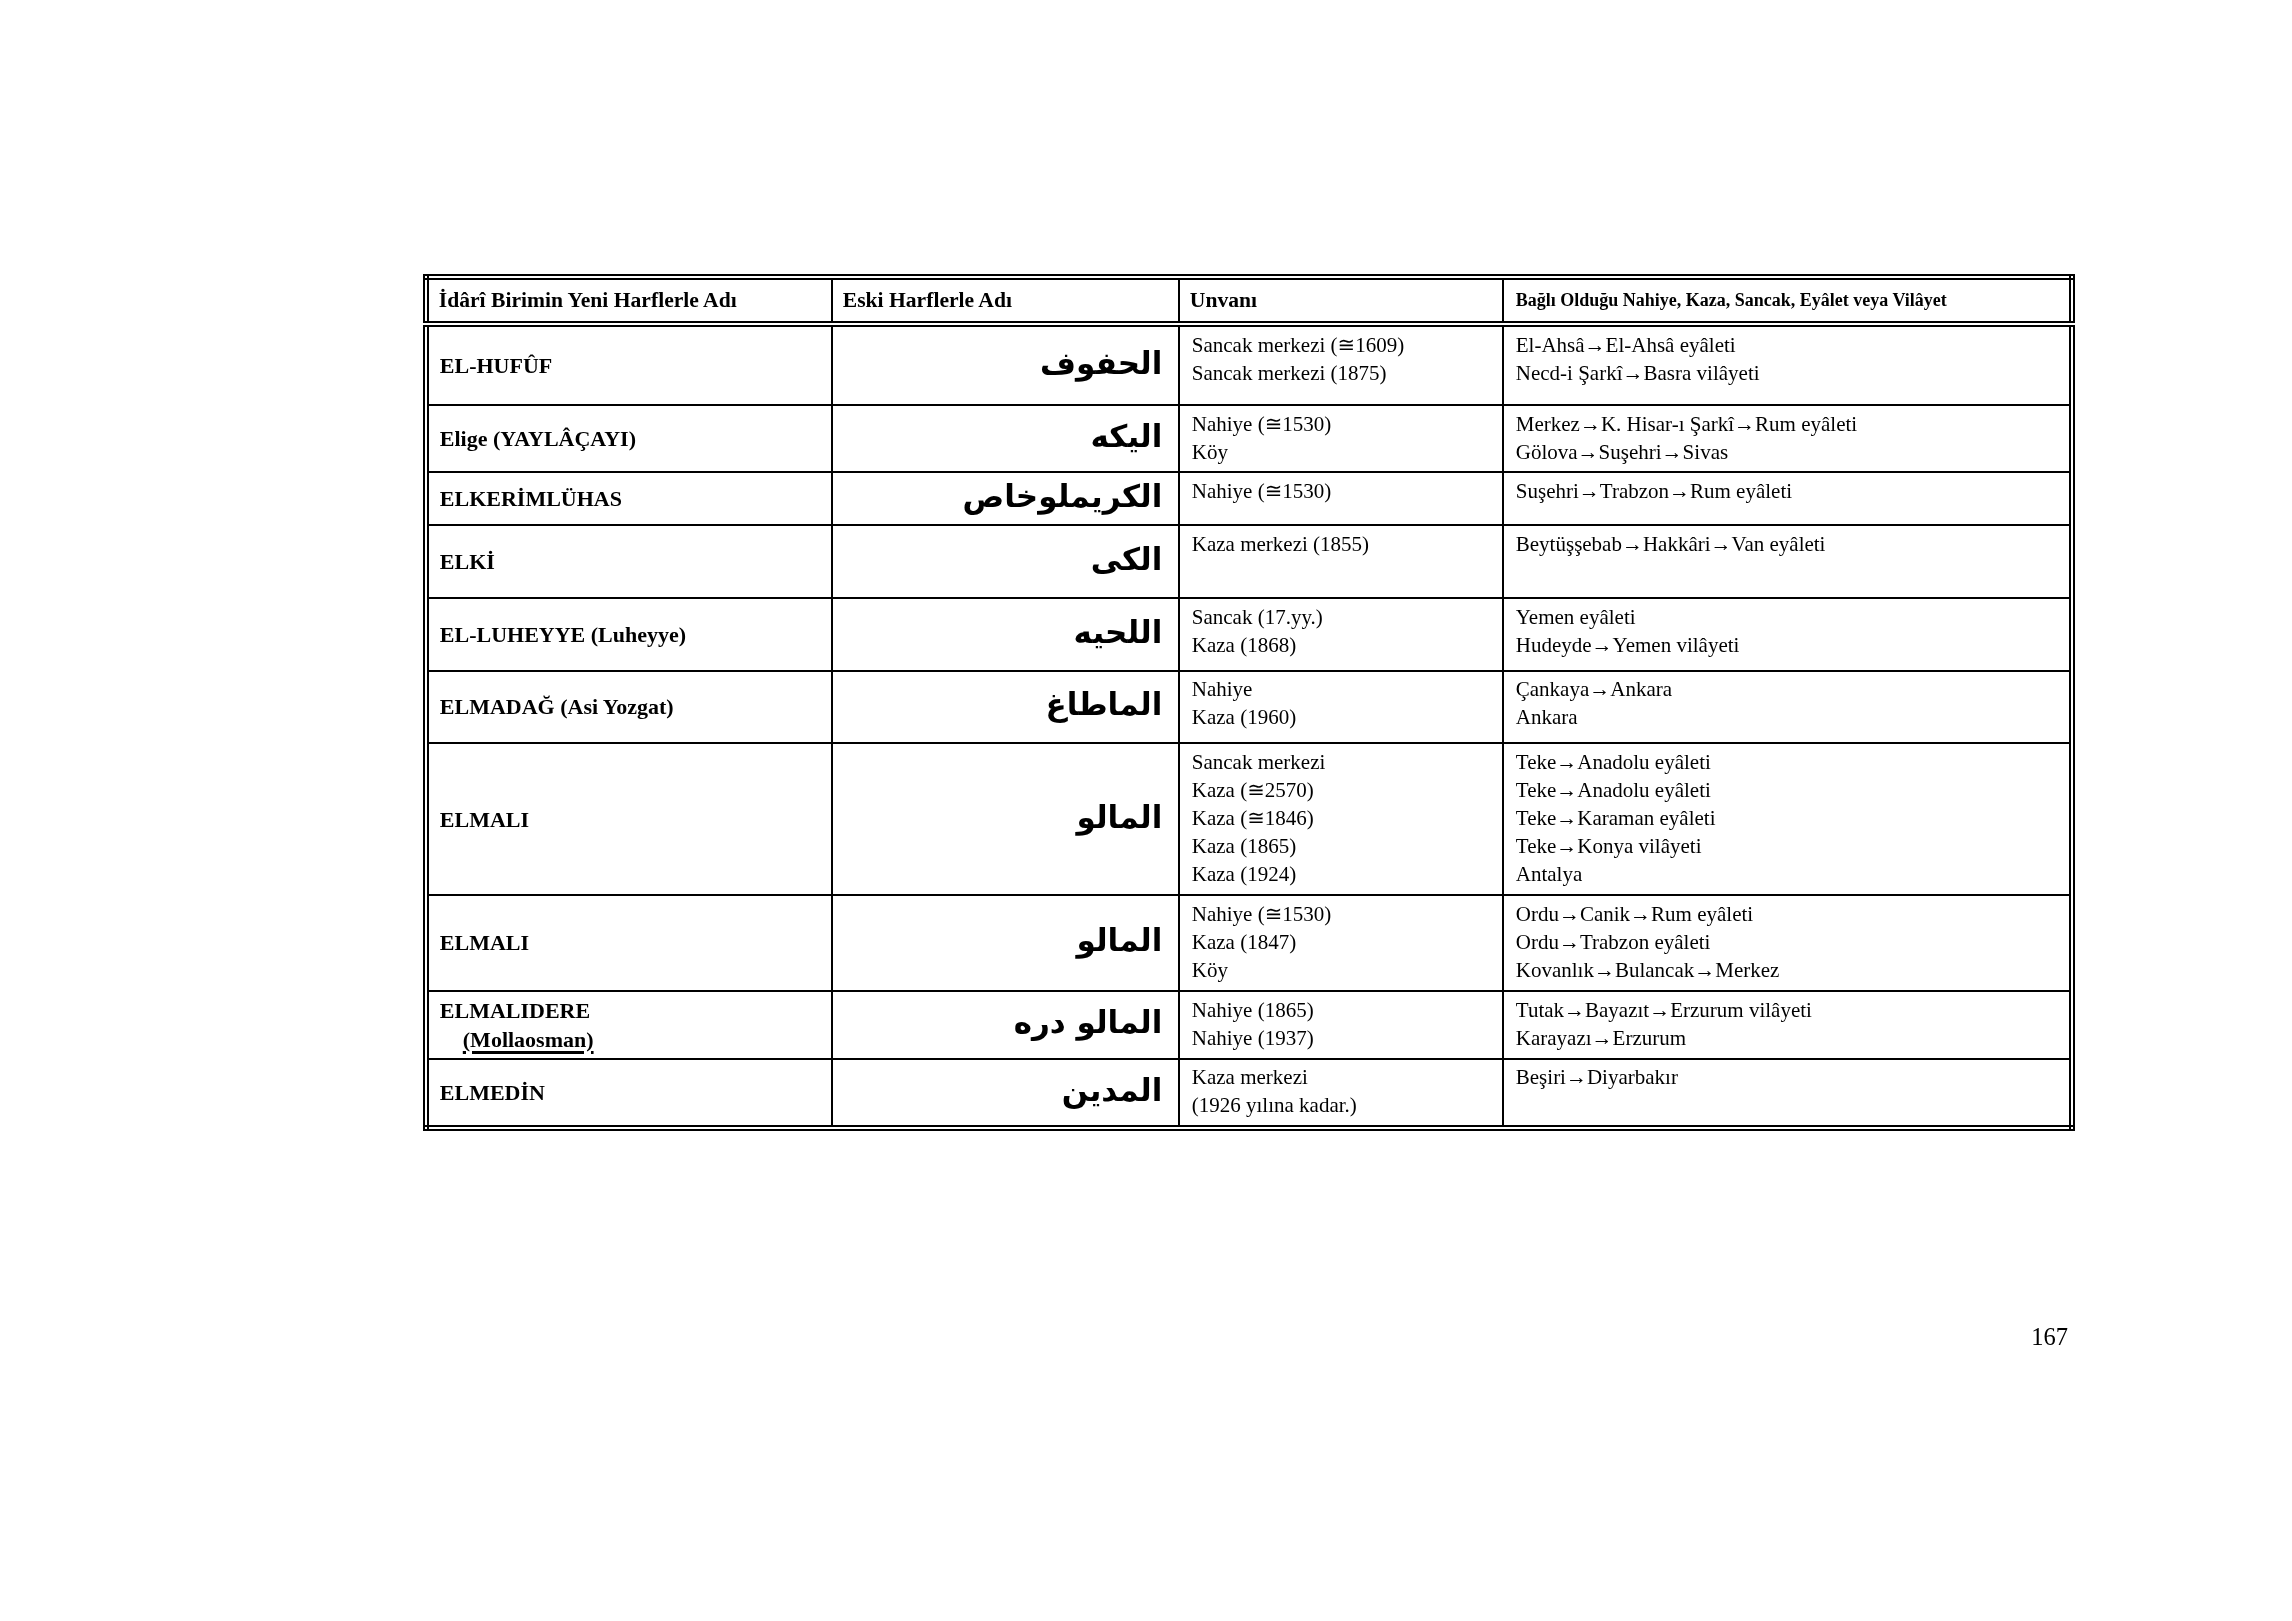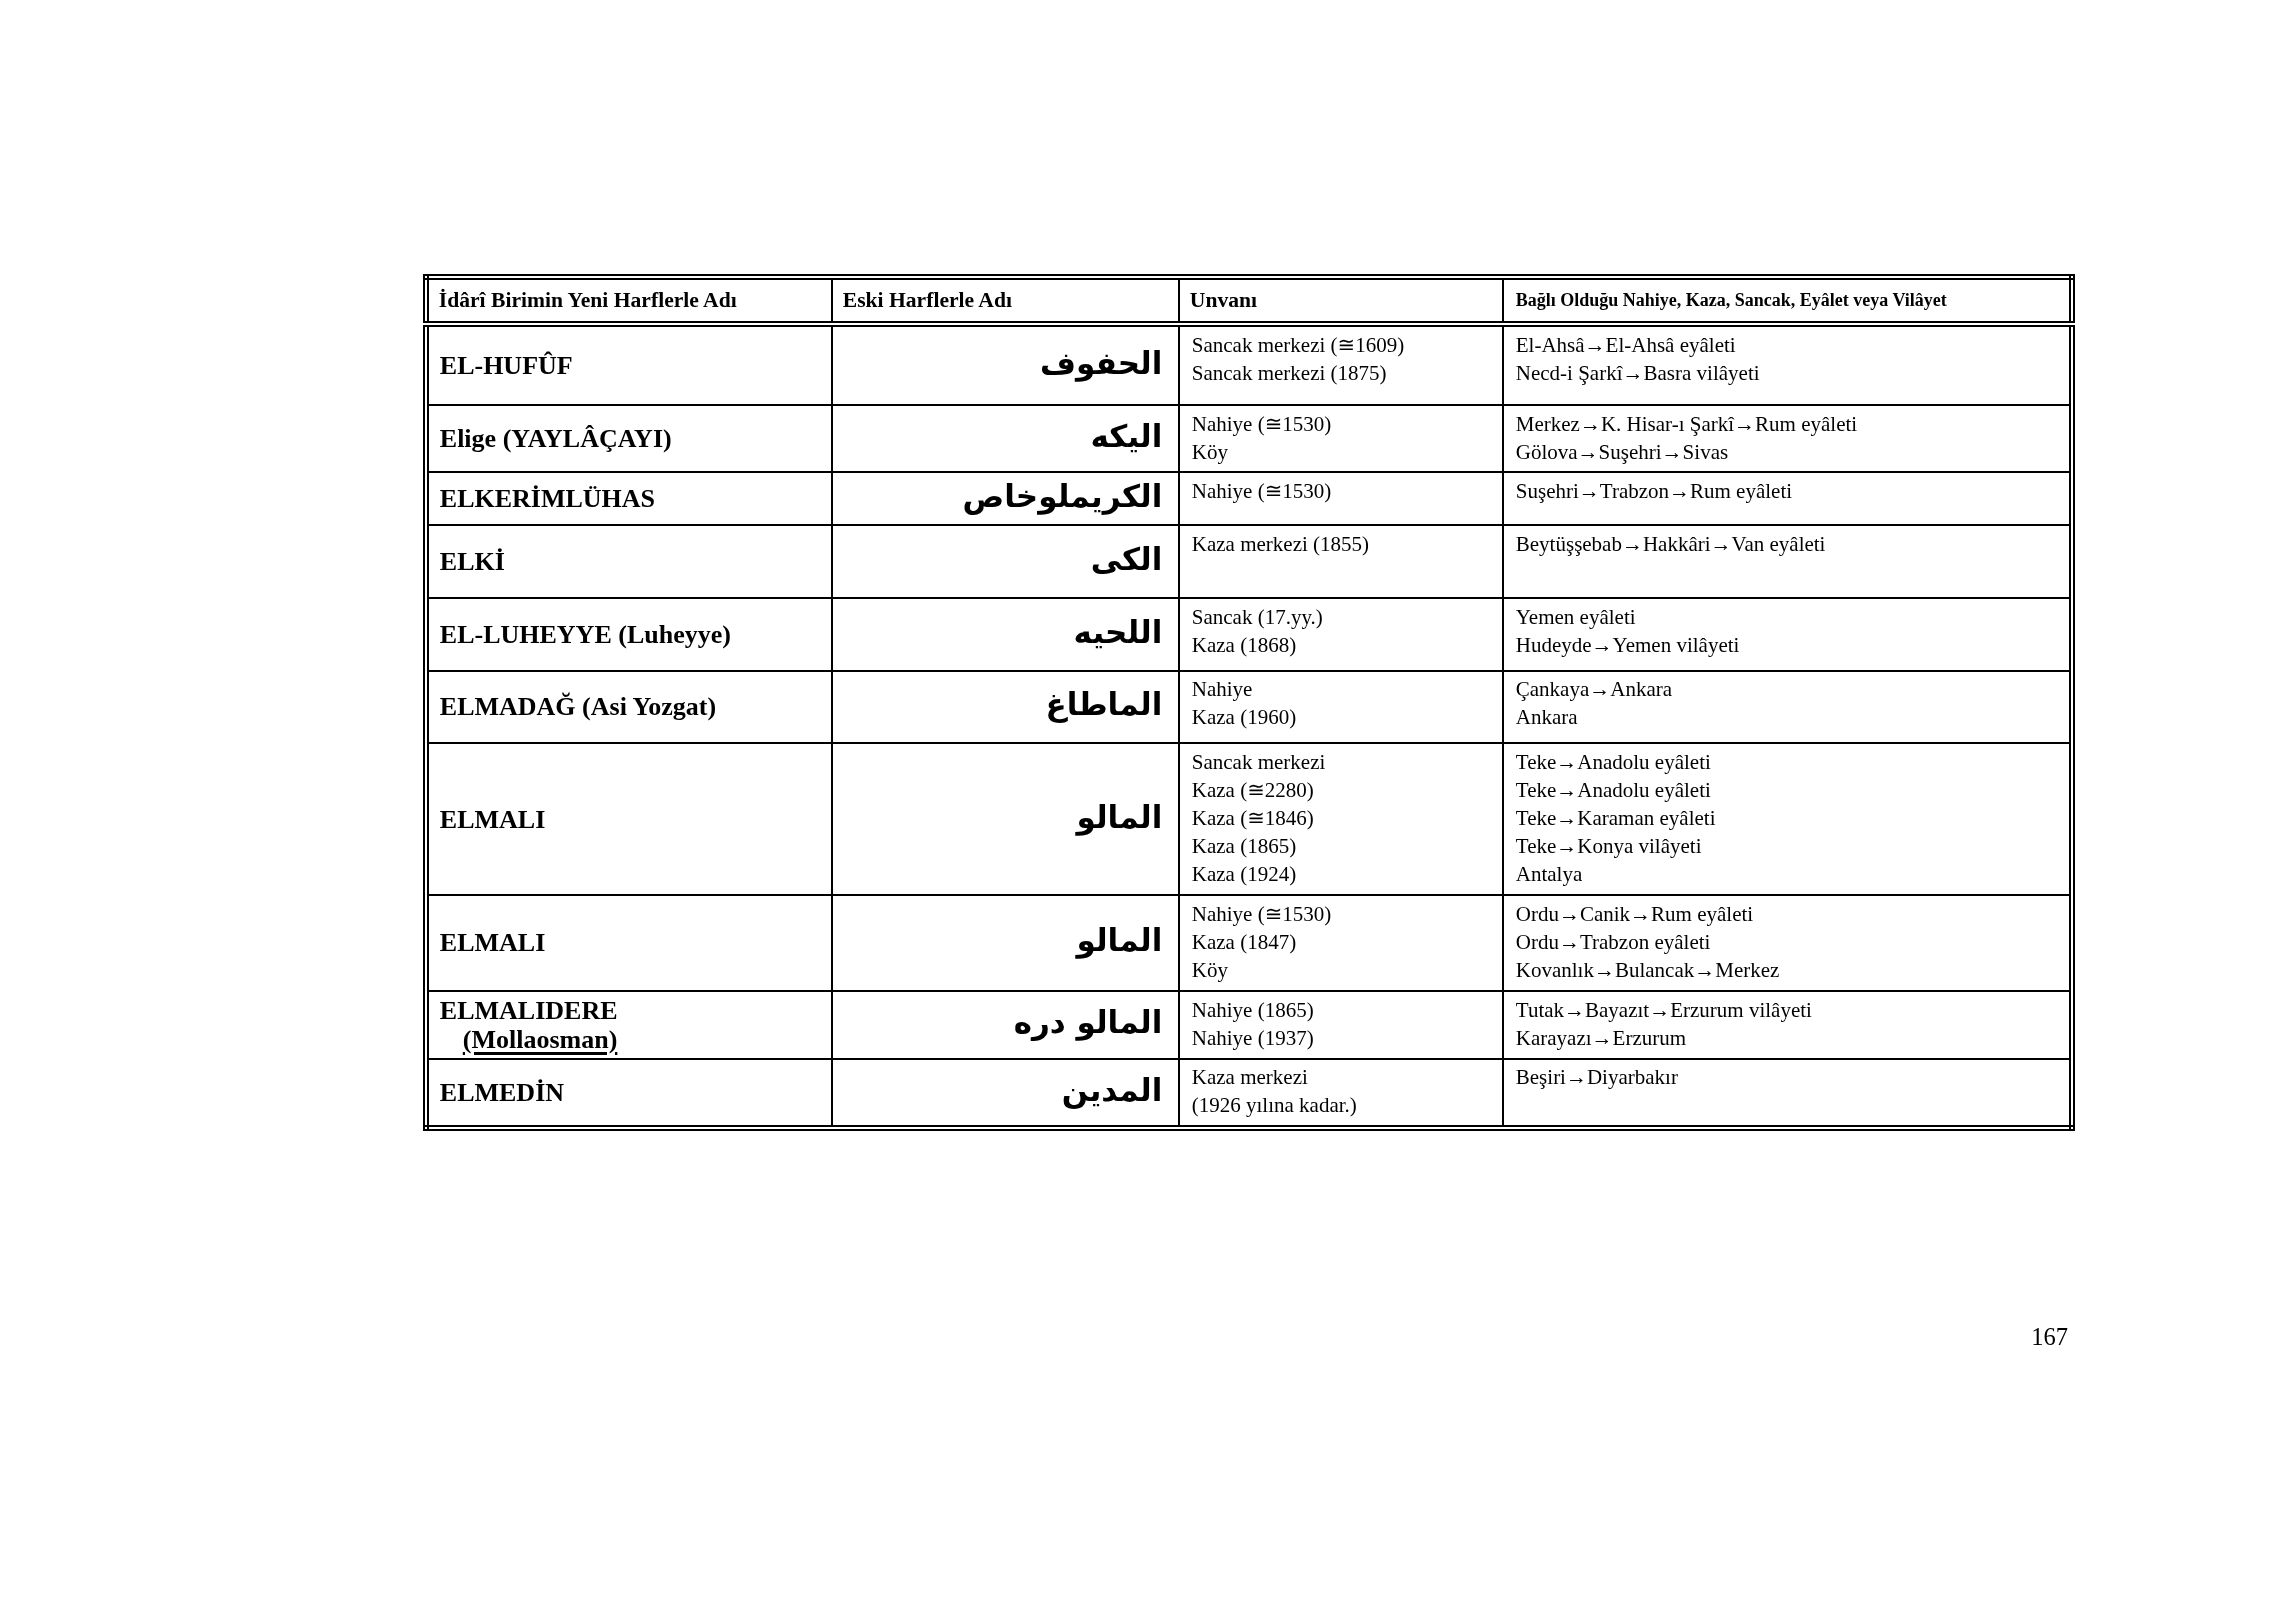--- a/index.html
+++ b/index.html
@@ -26,21 +26,21 @@
     height:37px;vertical-align:middle;
     font-size:21.6px;font-weight:bold;
     padding:2px 9.8px;text-align:left;white-space:nowrap;
   }
   th.h1{padding-left:9.8px}
   th.h2{text-align:left;padding-right:11.8px}
   th.h4{font-size:18px;padding-left:11.8px}
 
   td{vertical-align:top}
   td.c-name{
-    font-weight:bold;font-size:26px;line-height:29px;
+    font-weight:bold;font-size:22px;line-height:29px;
     padding:3.9px 7.8px 3.9px 10.8px;vertical-align:middle;
   }
   td.c-arabic{
     font-family:"DejaVu Sans", sans-serif;
     direction:rtl;text-align:left; 
     text-align:start;
     font-weight:bold;font-size:31px;line-height:39px;
     vertical-align:middle;padding:3.9px 15.7px 7.8px 7.8px;
   }
   td.c-unvan,td.c-bagli{
@@ -161,21 +161,21 @@
             <div>Ankara</div>
           </td>
         </tr>
         <tr>
           <td class="c-name">
             <div>ELMALI</div>
           </td>
           <td class="c-arabic">المالو</td>
           <td class="c-unvan">
             <div>Sancak merkezi</div>
-            <div>Kaza (≅2280)</div>
+            <div>Kaza (≅2570)</div>
             <div>Kaza (≅1846)</div>
             <div>Kaza (1865)</div>
             <div>Kaza (1924)</div>
           </td>
           <td class="c-bagli">
             <div>Teke→Anadolu eyâleti</div>
             <div>Teke→Anadolu eyâleti</div>
             <div>Teke→Karaman eyâleti</div>
             <div>Teke→Konya vilâyeti</div>
             <div>Antalya</div>

